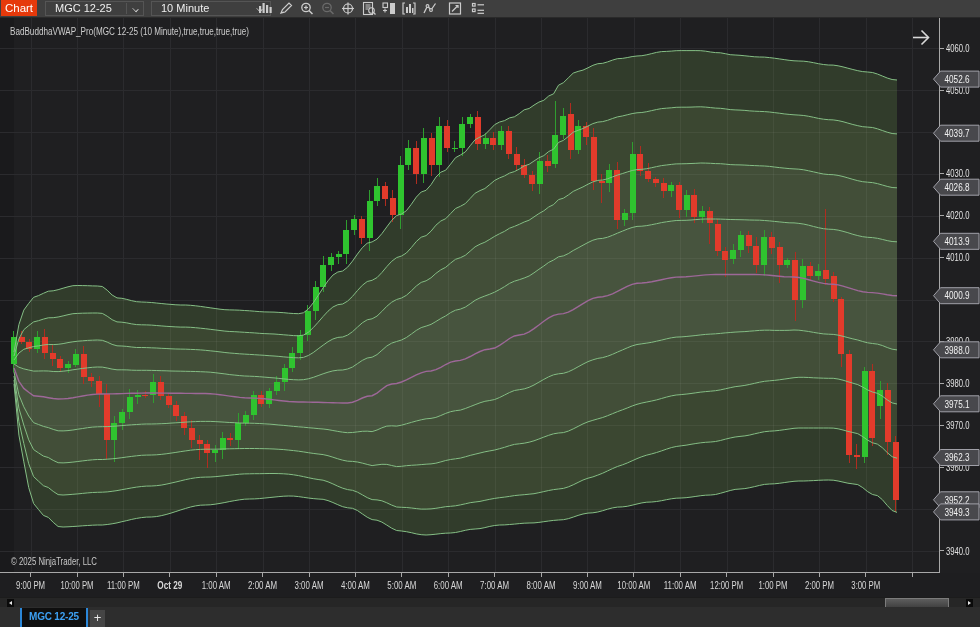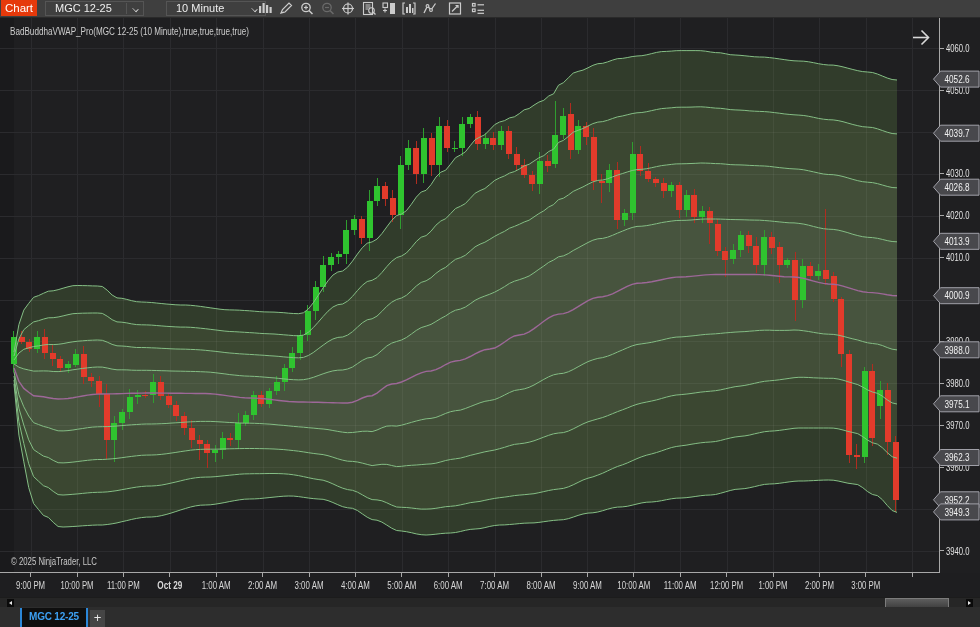--- a/index.html
+++ b/index.html
@@ -445,21 +445,21 @@
     <text x="10" y="35" font-family="Liberation Sans, sans-serif" font-size="10" fill="#cccccc" textLength="239" lengthAdjust="spacingAndGlyphs">BadBuddhaVWAP_Pro(MGC 12-25 (10 Minute),true,true,true,true)</text>
     <text x="11" y="565" font-family="Liberation Sans, sans-serif" font-size="10" fill="#c8c8c8" textLength="86" lengthAdjust="spacingAndGlyphs">© 2025 NinjaTrader, LLC</text>
     <g stroke="#d8d8d8" stroke-width="1.6" fill="none" shape-rendering="auto">
       <line x1="913" y1="37.5" x2="928" y2="37.5"></line>
       <path d="M 921.5 30.5 L 928.5 37.5 L 921.5 44.5"></path>
     </g>
   </svg>
 <div class="toolbar">
 <div class="chartbtn">Chart</div>
 <div class="dd" style="left:45px;width:99px">MGC 12-25<span class="sep"></span><span class="chev"></span></div>
-<div class="dd" style="left:166px;width:100px">10 Minute<span class="chev" style="right:7px"></span></div>
+<div class="dd" style="left:151px;width:120px">10 Minute<span class="chev" style="right:7px"></span></div>
 <svg class="icon" style="left:257px" viewBox="0 0 16 15">
       <g fill="#ccc">
         <rect x="2" y="5" width="2.2" height="7"></rect>
         <rect x="5.5" y="2" width="2.2" height="10"></rect>
         <rect x="9" y="4" width="2.2" height="8"></rect>
         <rect x="12.5" y="6" width="2.2" height="6"></rect>
       </g>
     </svg>
 <svg class="icon" style="left:278px" viewBox="0 0 16 15">
       <path d="M3 12 L4.5 8.5 L11 2 L13.5 4.5 L7 11 Z M3 12 L6 11" fill="none" stroke="#ccc" stroke-width="1.2"></path>

